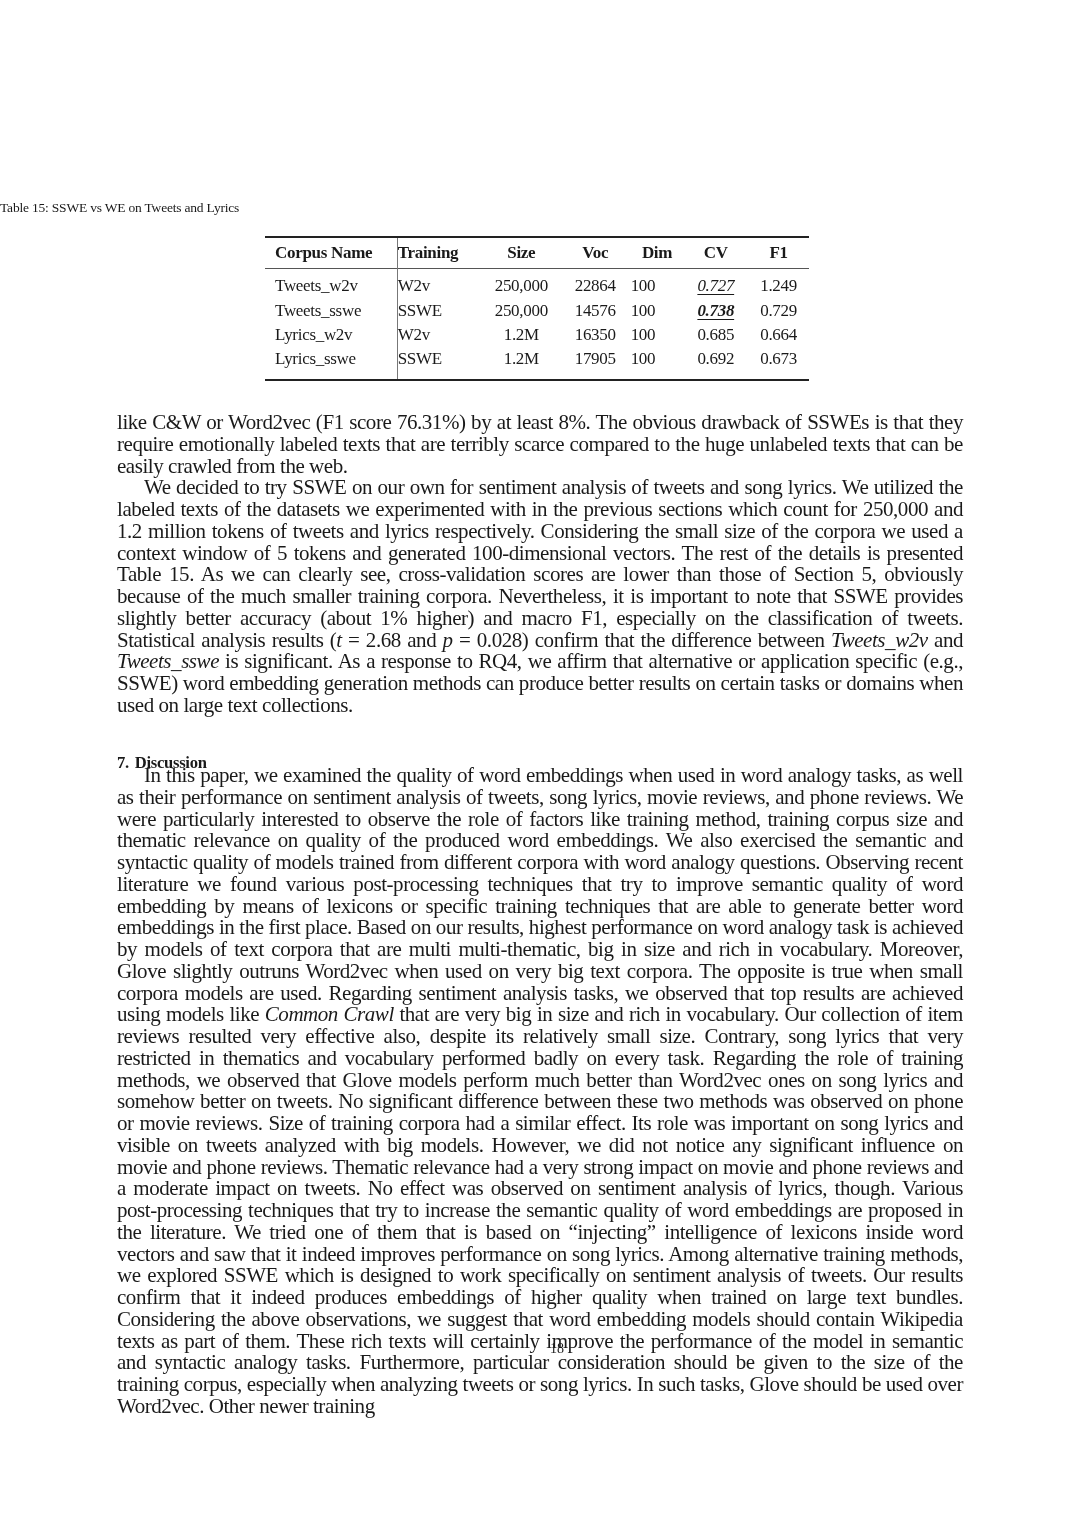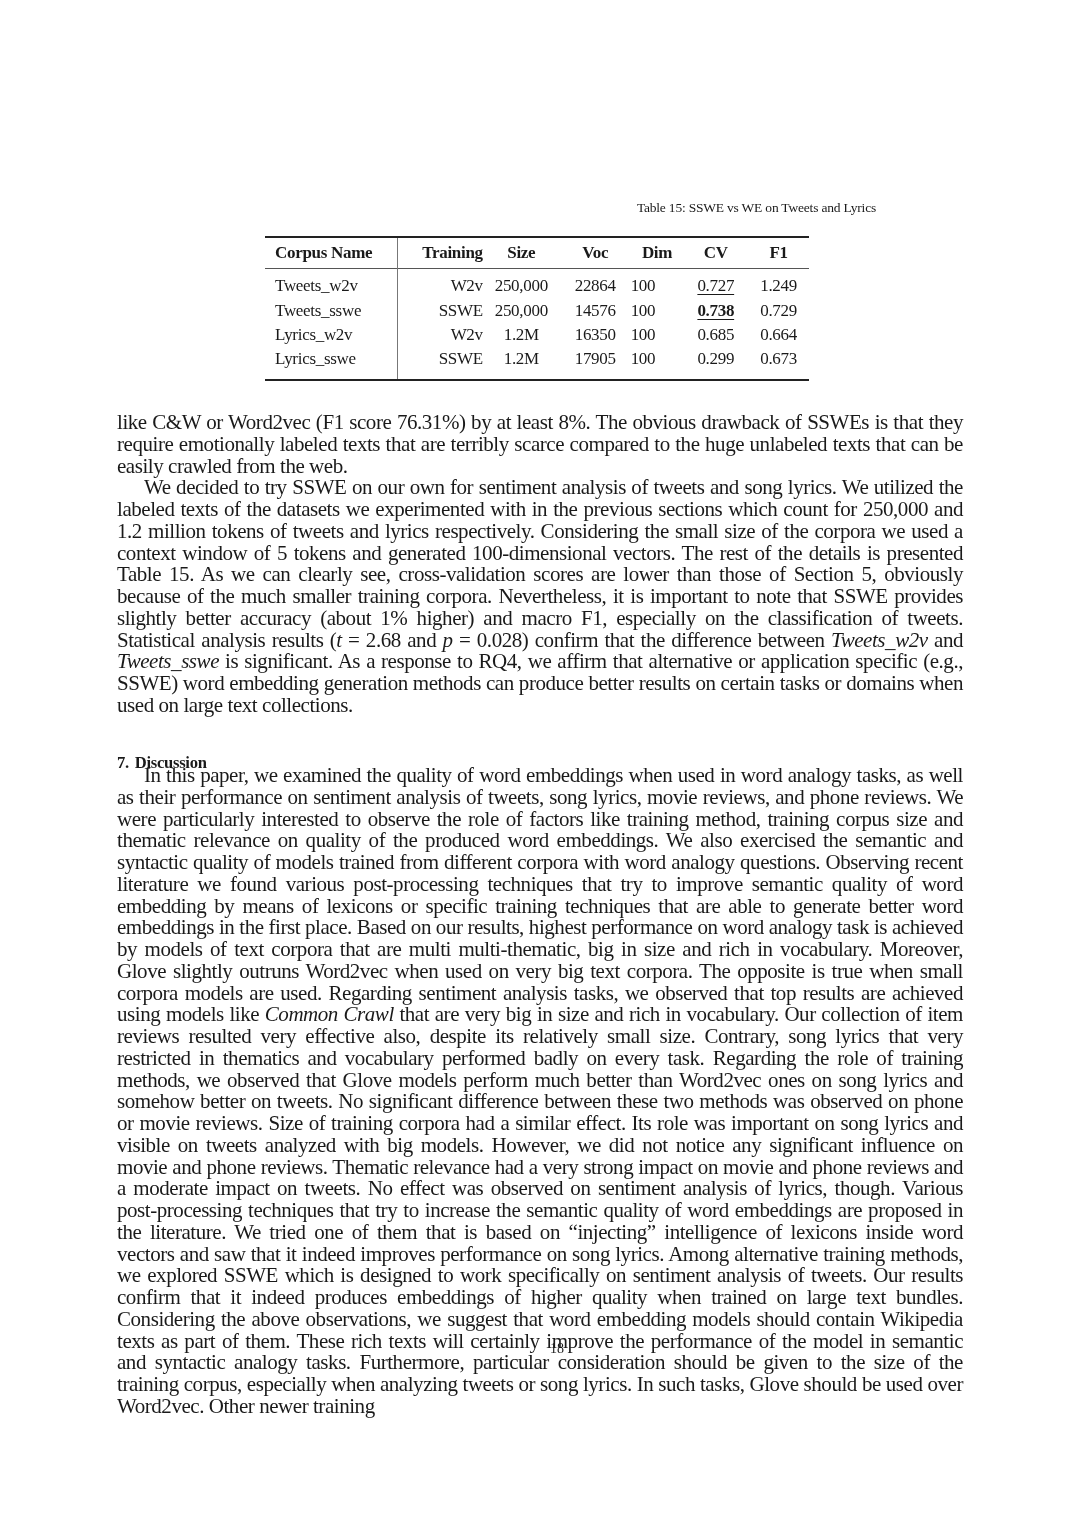--- a/index.html
+++ b/index.html
@@ -1,35 +1,35 @@
 <!DOCTYPE html>
 <html><head>
 <meta charset="utf-8">
 <style>
   html, body { margin:0; padding:0; background:#ffffff; }
   body { width:1080px; height:1527px; position:relative; overflow:hidden;
          font-family:"Liberation Serif", "DejaVu Serif", serif; color:#1a1a1a; }
-  .caption { position:absolute; top:200px; left:0; width:876px; text-align:right;
+  .caption { position:absolute; top:200px; left:0; width:876px; text-align:left;
              font-size:13.5px; letter-spacing:-0.2px; }
   .table-wrap { position:absolute; top:236px; left:265px; width:544px; }
   table { border-collapse:collapse; width:544px; font-size:17px; }
   table thead tr { border-top:2px solid #222; border-bottom:1px solid #555; }
   table tbody tr:last-child td { padding-bottom:7px; }
   table tbody { border-bottom:2px solid #222; }
   th { font-weight:bold; height:30px; padding:0; letter-spacing:-0.3px; }
   td { height:24.4px; padding:0; letter-spacing:-0.3px; }
   tbody tr:first-child td { padding-top:5px; }
   .c0 { text-align:left; padding-left:10px; width:120px; border-right:1px solid #777; }
-  .c1 { text-align:right; width:84px; }
+  .c1 { text-align:left; width:84px; }
   .c2 { text-align:center; width:76px; }
   .c3 { text-align:center; width:70px; }
   .c4 { width:52px; }
   .c5 { text-align:center; width:64px; }
   .c6 { text-align:center; width:60px;margin-top:32px; }
-  .ul { text-decoration:underline; text-underline-offset:3px; }
+  .ul { text-decoration:underline; text-underline-offset:3px;font-style:italic; }
   .bold { font-weight:bold; }
   .body-text { position:absolute; left:117px; width:846px; font-size:21px; line-height:21.75px;
                text-align:justify; letter-spacing:-0.45px; word-spacing:0px; }
   .body-text p { margin:0; }
   .indent { text-indent:27px; }
   .para-a { top:412px; }
   .heading { position:absolute; top:727px; left:117px; font-size:16.6px; font-weight:bold; letter-spacing:-0.3px;margin-top:26px; }
   .heading .num { margin-right:6px; }
   .para-disc { top:765px; }
   .page-num { position:absolute; top:1341px; left:17px; width:1080px; text-align:center; font-size:14px; }
@@ -80,21 +80,21 @@
         <td class="c4">100</td>
         <td class="c5">0.685</td>
         <td class="c6">0.664</td>
       </tr>
       <tr>
         <td class="c0">Lyrics_sswe</td>
         <td class="c1">SSWE</td>
         <td class="c2">1.2M</td>
         <td class="c3">17905</td>
         <td class="c4">100</td>
-        <td class="c5">0.299</td>
+        <td class="c5">0.692</td>
         <td class="c6">0.673</td>
       </tr>
     </tbody>
   </table>
 </div>
 
 <div class="body-text para-a">
   <p>like C&amp;W or Word2vec (F1 score 76.31%) by at least 8%. The obvious drawback of SSWEs is that they require emotionally labeled texts that are terribly scarce compared to the huge unlabeled texts that can be easily crawled from the web.</p>
   <p class="indent"><span>We decided to try SSWE on our own for sentiment analysis of tweets and song lyrics. We utilized the labeled texts of the datasets we experimented with in the previous sections which count for 250,000 and 1.2 million tokens of tweets and lyrics respectively. Considering the small size of the corpora we used a context window of 5 tokens and generated 100-dimensional vectors. The rest of the details is presented Table 15. As we can clearly see, cross-validation scores are lower than those of Section 5, obviously because of the much smaller training corpora. Nevertheless, it is important to note that SSWE provides slightly better accuracy (about 1% higher) and macro F1, especially on the classification of tweets. Statistical analysis results (</span><i>t</i><span> = 2.68 and </span><i>p</i><span> = 0.028) confirm that the difference between </span><i>Tweets_w2v</i><span> and </span><i>Tweets_sswe</i><span> is significant. As a response to RQ4, we affirm that alternative or application specific (e.g., SSWE) word embedding generation methods can produce better results on certain tasks or domains when used on large text collections.</span></p>
 </div>

